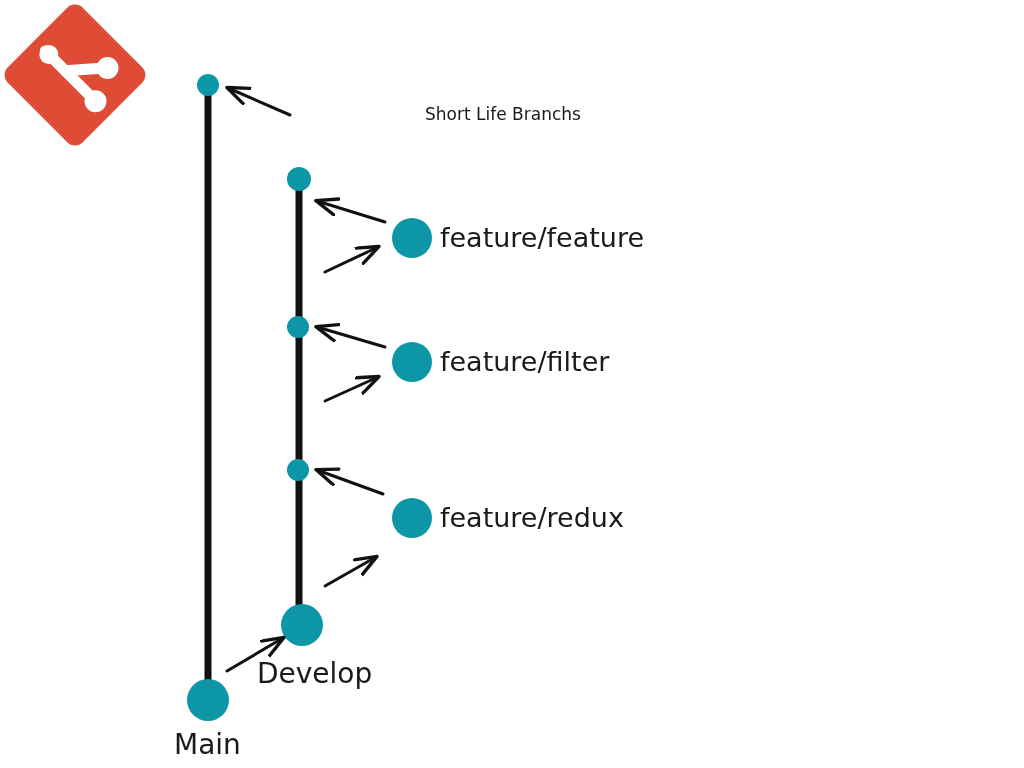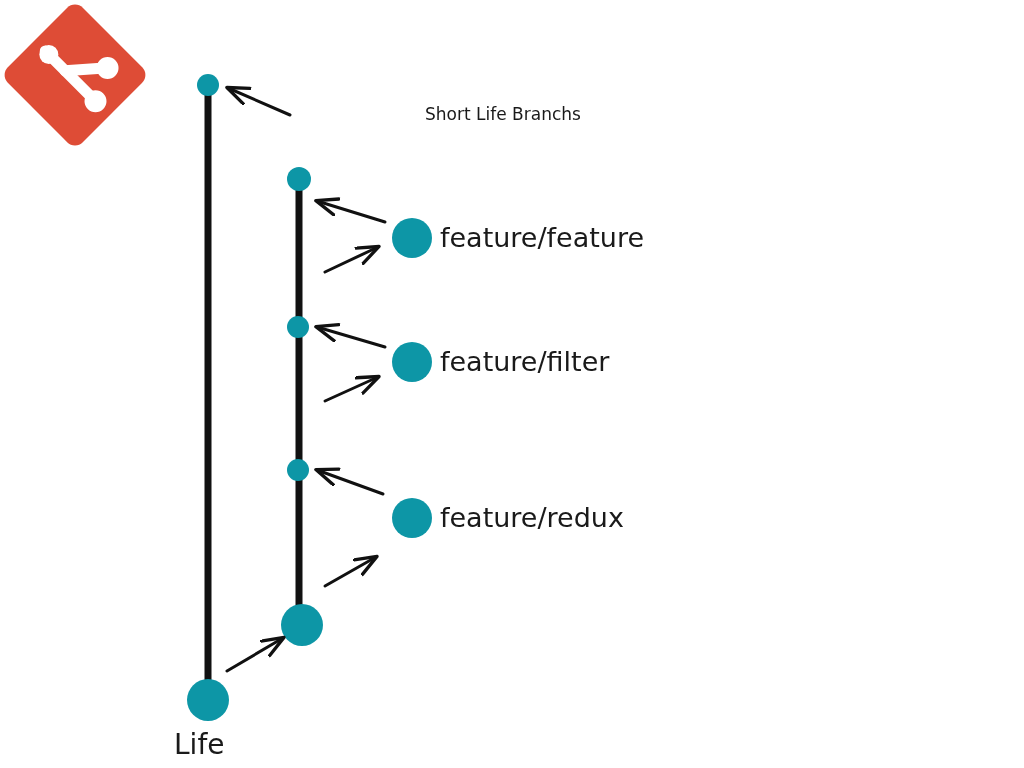--- a/index.html
+++ b/index.html
@@ -108,16 +108,17 @@
   </svg>
 
   <div class="lbl lbl-section" style="left:425px; top:106px;">Short Life Branchs</div>
 
   <div class="lbl lbl-branch" style="left:440px; top:224px;">feature/feature</div>
 
   <div class="lbl lbl-branch" style="left:440px; top:348px;">feature/filter</div>
 
   <div class="lbl lbl-branch" style="left:440px; top:504px;">feature/redux</div>
 
+  <div class="lbl lbl-trunk" style="left:257px; top:660px;">Develop</div>
 
-  <div class="lbl lbl-trunk" style="left:174px; top:731px;">Life</div>
+  <div class="lbl lbl-trunk" style="left:174px; top:731px;">Main</div>
 
 </div>
 
 </body></html>

